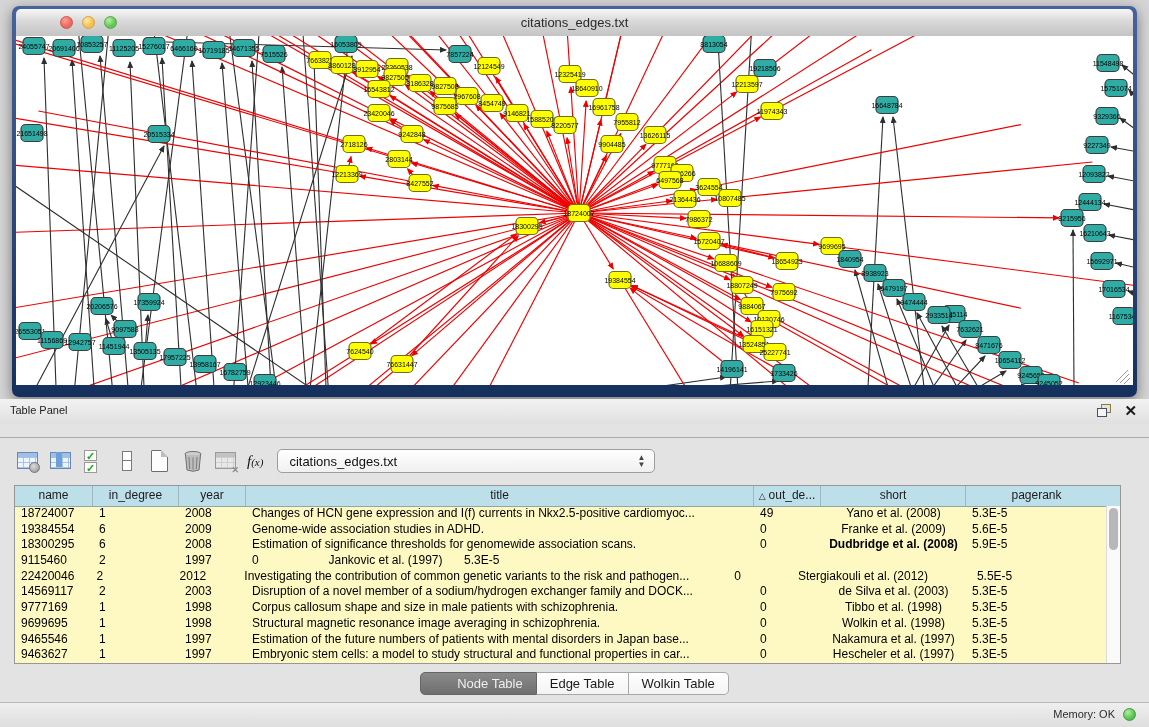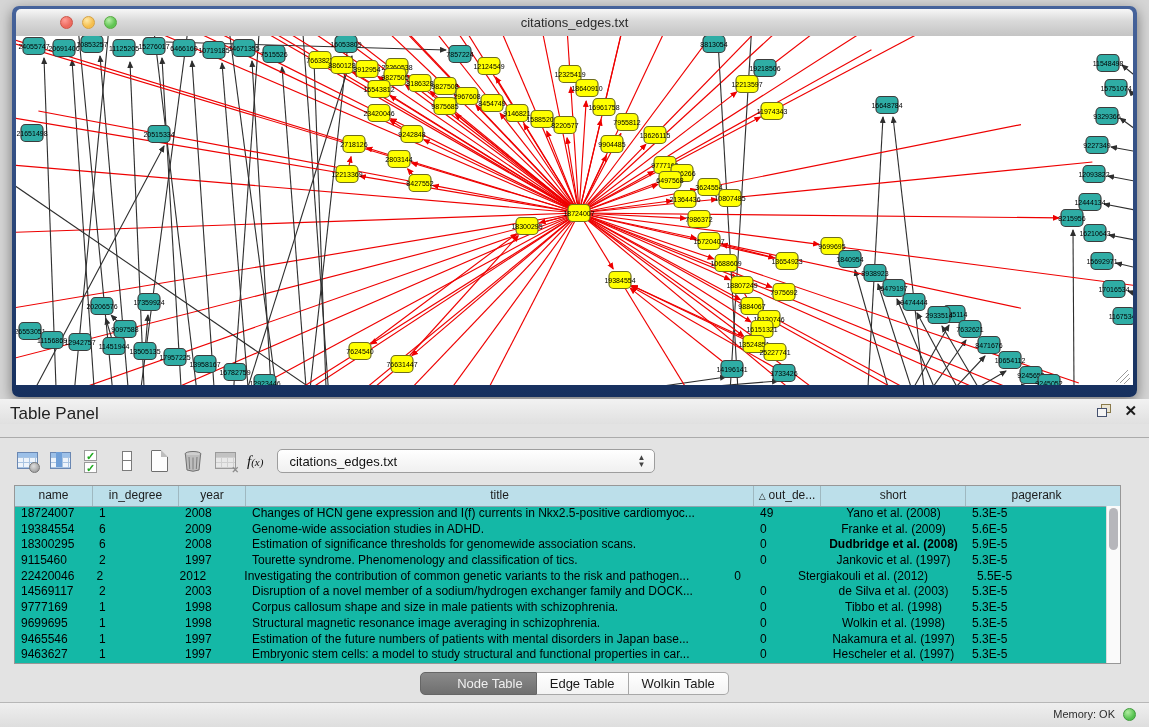--- a/index.html
+++ b/index.html
@@ -17,21 +17,21 @@
     font-size:13px;color:#2b2b2b;}
   .tl{position:absolute;top:7px;width:13px;height:13px;border-radius:50%;box-sizing:border-box;}
   .tl.red{left:44px;background:radial-gradient(circle at 35% 30%,#ff9d96,#ec6a5e 60%);border:1px solid #ce5347;}
   .tl.yellow{left:66px;background:radial-gradient(circle at 35% 30%,#ffe9a8,#f5bf4f 60%);border:1px solid #d6a243;}
   .tl.green{left:88px;background:radial-gradient(circle at 35% 30%,#b8efa8,#61c554 60%);border:1px solid #58a942;}
   .canvas{position:absolute;left:4px;top:30px;width:1117px;height:349px;background:#fff;overflow:hidden;}
 
   
   .south{position:absolute;left:0;top:399px;width:1149px;height:328px;background:#e3e3e3;}
   .panel-header{position:relative;height:25px;background:linear-gradient(#f2f2f2,#e0e0e0);}
-  .panel-title{position:absolute;left:10px;top:5px;font-size:17px;color:#222;}
+  .panel-title{position:absolute;left:10px;top:5px;font-size:11px;color:#222;}
   .float-icon{position:absolute;right:38px;top:5px;width:14px;height:13px;cursor:pointer;}
   .float-icon .sq1{position:absolute;left:4px;top:0;width:8px;height:7px;border:1px solid #8a7a4a;background:#e9e4d2;}
   .float-icon .sq2{position:absolute;left:0;top:4px;width:8px;height:7px;border:1px solid #44506e;background:#f4f4f4;}
   .close-icon{position:absolute;right:12px;top:3px;font-size:15px;font-weight:bold;color:#1b1b1b;cursor:pointer;}
   .panel-divider{position:absolute;left:0;top:38px;width:100%;height:1px;background:#ababab;}
 
   
   .tbar{position:absolute;left:16px;top:47px;height:30px;display:flex;align-items:center;}
   .tb-icon{width:24px;height:24px;margin-right:9px;position:relative;cursor:pointer;}
   .mini-table{position:absolute;left:1px;top:3px;width:19px;height:15px;border:1px solid #6a87b2;background:
@@ -56,21 +56,21 @@
       border-color:transparent #e3e3e3 #bdbdbd transparent;}
   .trash{position:absolute;left:2px;top:1px;}
   .fx{font-family:"Liberation Serif",serif;font-style:italic;font-size:15px;color:#111;margin-right:6px;}
   .tb-select{width:378px;height:24px;margin-left:8px;border:1px solid #9d9d9d;border-radius:5px;
       background:linear-gradient(#ffffff,#f0f0f0);position:relative;font-size:13px;color:#111;
       line-height:23px;padding-left:11px;box-sizing:border-box;cursor:pointer;}
   .spin{position:absolute;right:9px;top:4px;font-size:8px;line-height:7px;color:#444;text-align:center;}
 
   
   .table-wrap{position:absolute;left:14px;top:86px;width:1107px;height:179px;border:1px solid #979797;
-      background:#14b8a6;box-sizing:border-box;}
+      background:#fef9c3;box-sizing:border-box;}
   .thead{display:flex;height:20px;background:#bcdfea;border-bottom:1px solid #8fa6ae;}
   .th{box-sizing:border-box;border-right:1px solid #9fb8c0;font-size:12px;color:#1c1c1c;
       text-align:center;line-height:19px;overflow:hidden;white-space:nowrap;cursor:pointer;}
   .th:last-child{border-right:none;}
   .tbody{position:absolute;left:0;top:20px;right:13px;bottom:0;overflow:hidden;}
   .tr{display:flex;height:15.7px;line-height:15.7px;font-size:12px;color:#000;cursor:default;}
   .td{box-sizing:border-box;padding-left:6px;overflow:hidden;white-space:nowrap;}
   .td.center{text-align:center;padding-left:0;}
   .vscroll{position:absolute;right:0;top:20px;bottom:0;width:13px;background:#fafafa;border-left:1px solid #dcdcdc;}
   .vthumb{position:absolute;left:2px;top:2px;width:9px;height:42px;border-radius:5px;background:#b6b6bb;cursor:pointer;}
@@ -795,21 +795,20 @@
             <div class="td" style="width: 67px;">2008</div>
             <div class="td" style="width: 508px;">Estimation of significance thresholds for genomewide association scans.</div>
             <div class="td" style="width: 67px;">0</div>
             <div class="td center" style="width: 145px; font-weight: bold;">Dudbridge et al. (2008)</div>
             <div class="td" style="width: 141px;">5.9E-5</div>
           </div>
           <div class="tr">
             <div class="td" style="width: 78px;">9115460</div>
             <div class="td" style="width: 86px;">2</div>
             <div class="td" style="width: 67px;">1997</div>
-            <div class="td" style="width: 508px;">Tourette syndrome. Phenomenology and classification of tics.</div>
             <div class="td" style="width: 67px;">0</div>
             <div class="td center" style="width: 145px;">Jankovic et al. (1997)</div>
             <div class="td" style="width: 141px;">5.3E-5</div>
           </div>
           <div class="tr">
             <div class="td" style="width: 78px;">22420046</div>
             <div class="td" style="width: 86px;">2</div>
             <div class="td" style="width: 67px;">2012</div>
             <div class="td" style="width: 508px;">Investigating the contribution of common genetic variants to the risk and pathogen...</div>
             <div class="td" style="width: 67px;">0</div>

